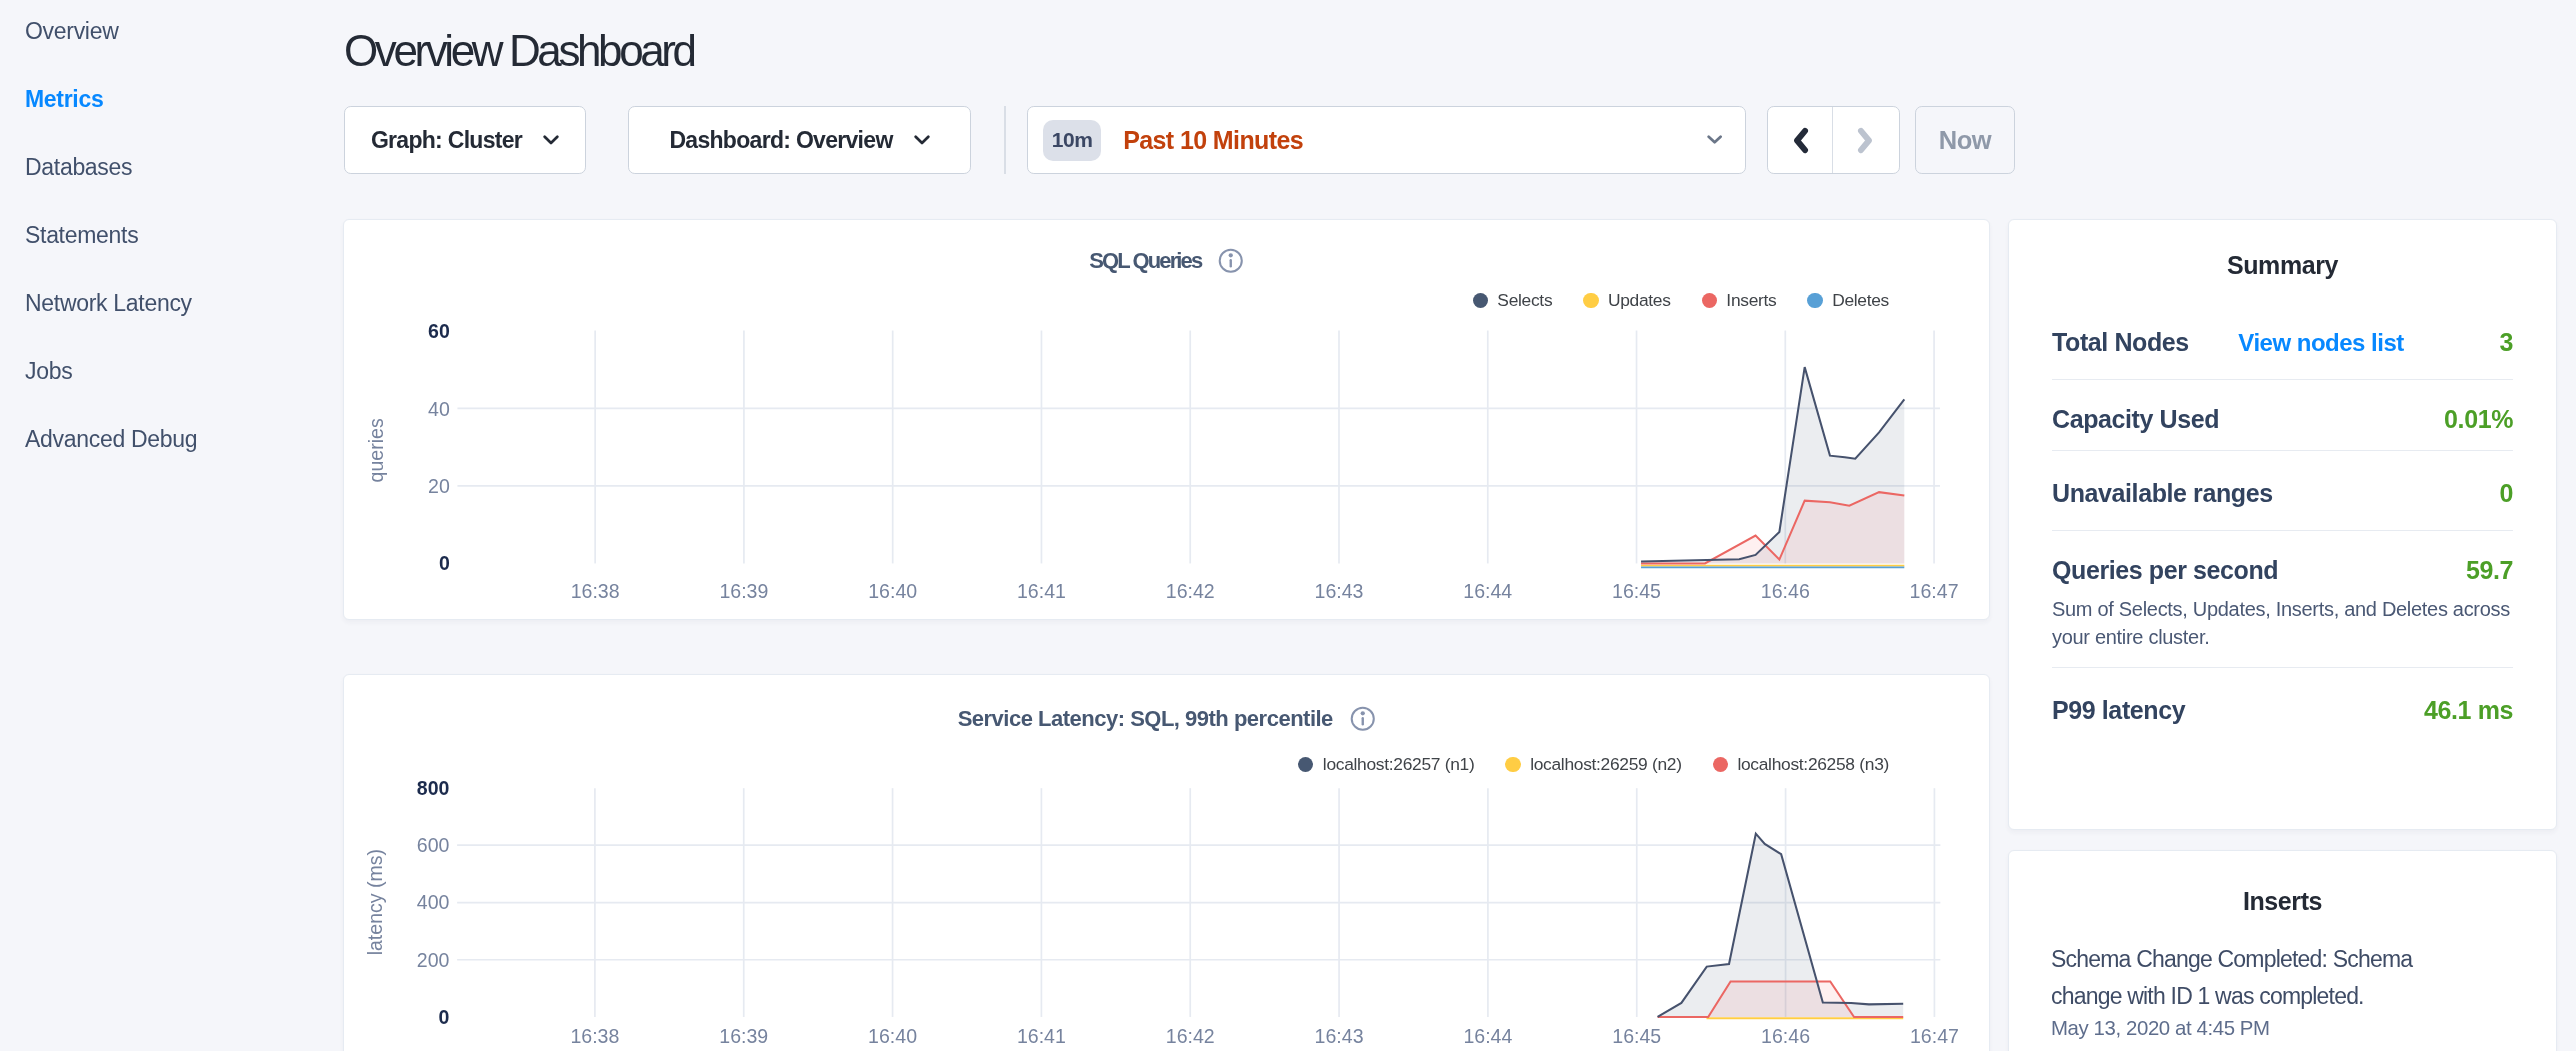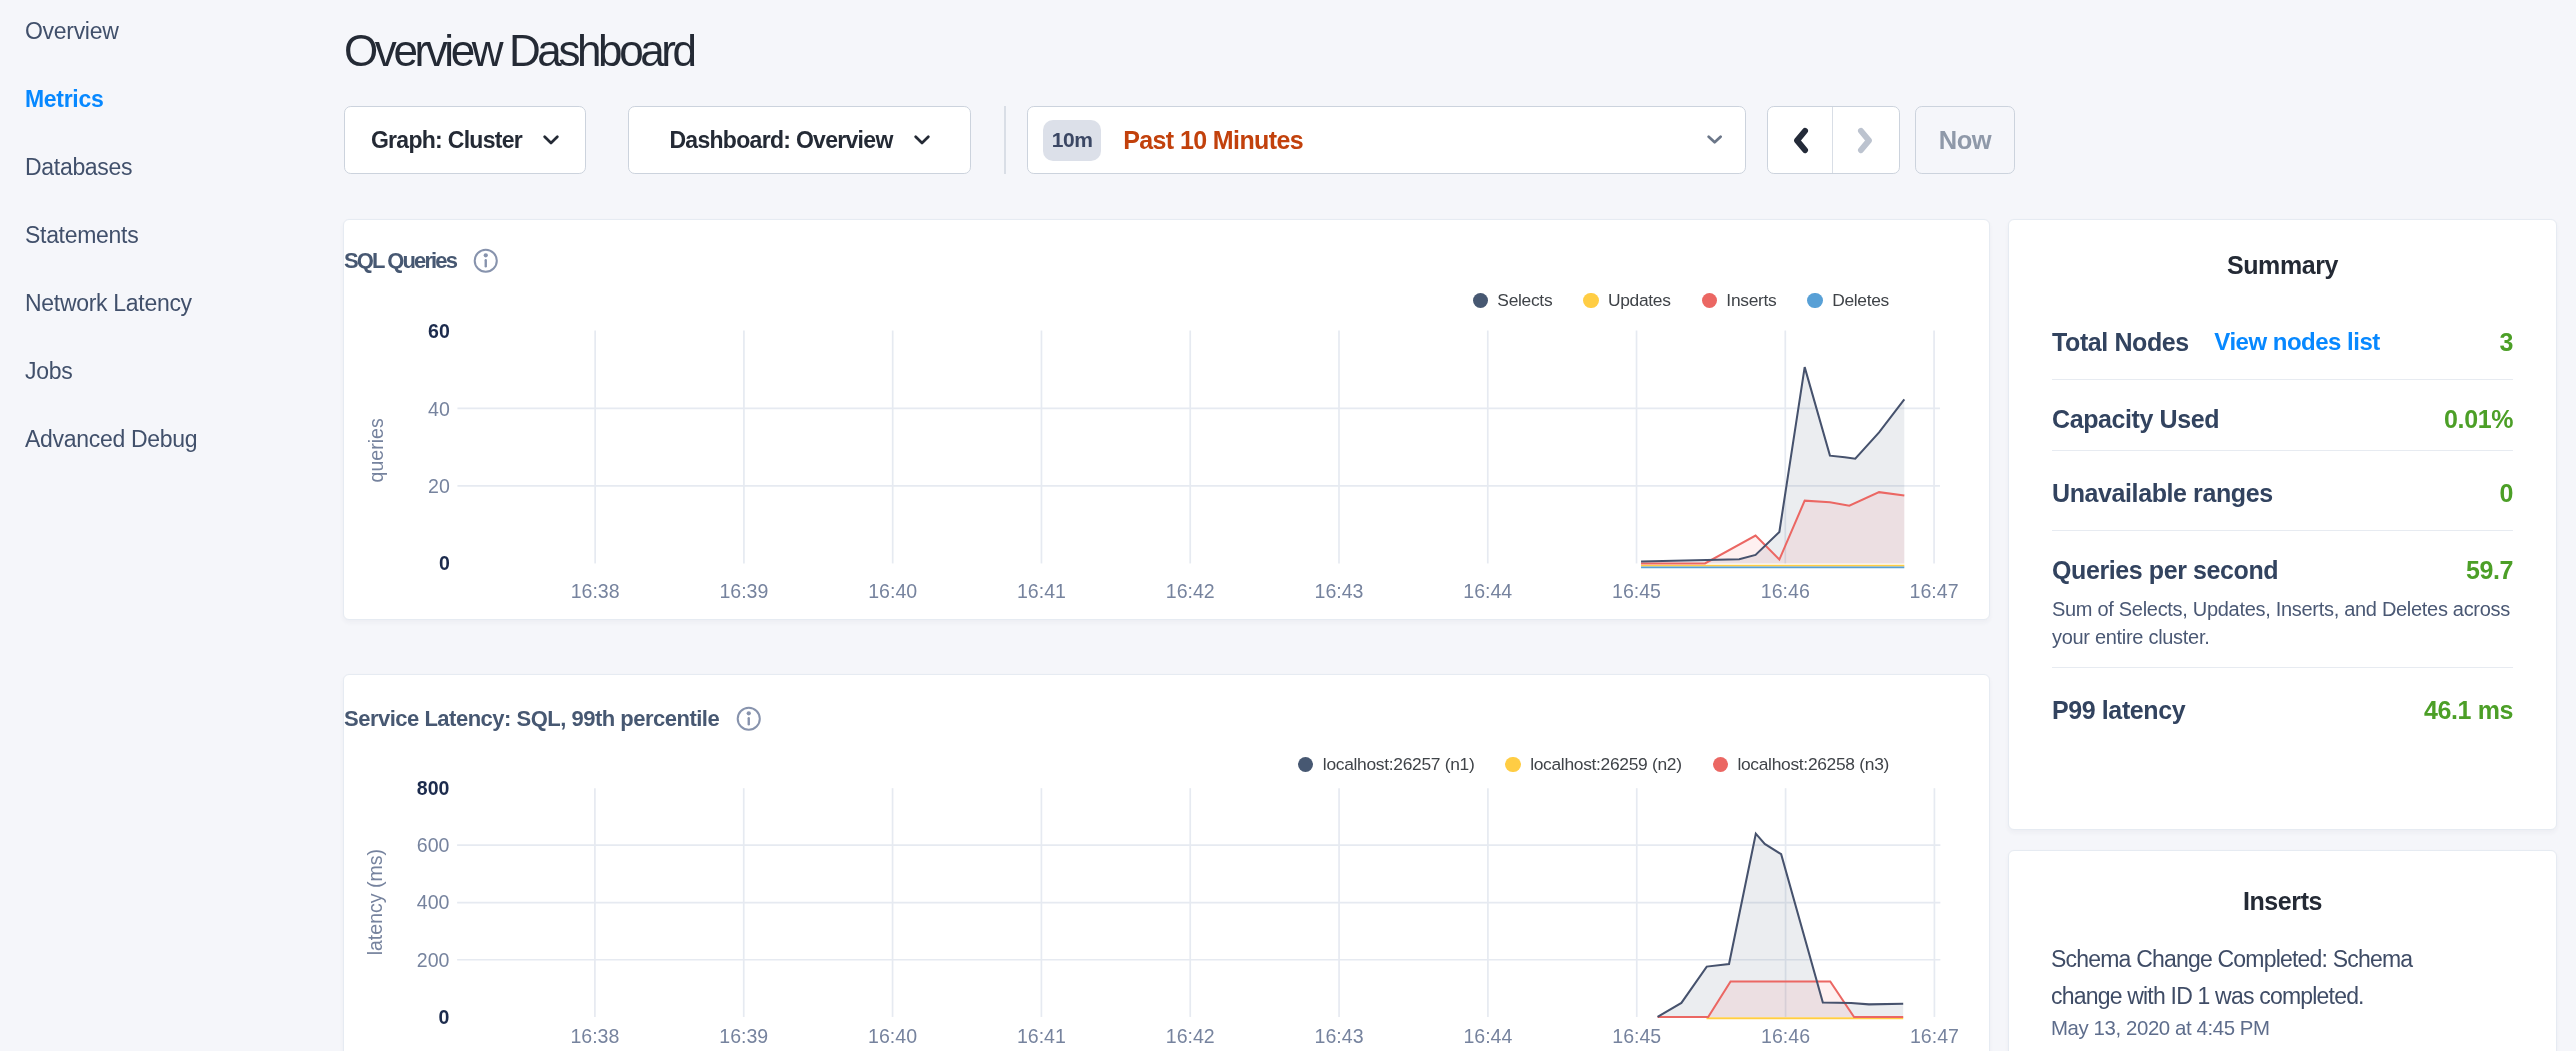--- a/index.html
+++ b/index.html
@@ -30,32 +30,32 @@
 #nowbtn { left:1915px; width:100px; justify-content:center; font-weight:bold; font-size:25.5px; color:#8f99a9; letter-spacing:-0.4px; background:transparent; }
 
 
 .panel { position:absolute; background:#fff; border:1.7px solid #e6ebf2; border-radius:6px; box-shadow:0 2.6px 4.3px rgba(40,50,70,0.04); }
 #p1 { left:343px; top:219px;  width:1647px; height:401px; }
 #p2 { left:343px; top:638px;  width:1647px; height:402px;margin-top:36px; }
 #summary { left:2008px; top:219px;  width:549px; height:611px; }
 #events  { left:2008px; top:850px; width:549px; height:357px; }
 
 
-.ctitle { position:absolute; left:0; width:100%; display:flex; align-items:center; gap:17px; }
+.ctitle { position:absolute; left:0; width:100%; display:flex; align-items:center; justify-content:center; gap:17px; }
 .ctitle span { font-weight:bold; font-size:22px; color:#475872; letter-spacing:-1.1px; }
 .legend { position:absolute; right:100px; display:flex; align-items:center; gap:31px; }
 .legend .item { display:flex; align-items:center; gap:9.4px; font-size:17.4px; color:#3f4348; letter-spacing:-0.3px; }
 .legend .dot { width:15.3px; height:15.3px; border-radius:50%; }
 
 
 .sidehead { text-align:center; font-weight:bold; font-size:25px; color:#242a35; letter-spacing:-0.4px; }
 #summary .inner { padding:31px 43px 0 43px; }
 .srow { border-bottom:1.7px solid #e7ebf1; }
 .srow.last { border-bottom:none; }
-.srow .line1 { display:flex; align-items:flex-start; }
+.srow .line1 { display:flex; align-items:center;gap:24px; }
 .srow .rtitle { font-weight:bold; font-size:25px; color:#32435f; letter-spacing:-0.4px; }
 .srow .rlink { font-weight:bold; font-size:24px; color:#0788ff; letter-spacing:-0.5px; margin-left:25.5px; }
 .srow .rval { margin-left:auto; font-weight:bold; font-size:25px; color:#4c9f27; letter-spacing:-0.4px; }
 .srow .para { font-size:20px; color:#4a5874; line-height:28px; letter-spacing:-0.3px; margin-top:10.2px; }
 #events .inner { padding:36px 42px 0 42px; }
 .etext { font-size:23px; color:#3f4c66; line-height:37px; letter-spacing:-0.8px; }
 .edate { font-size:20.4px; color:#5e6d8c; letter-spacing:-0.4px; margin-top:1.7px; }
 </style>
 </head>
 <body>

